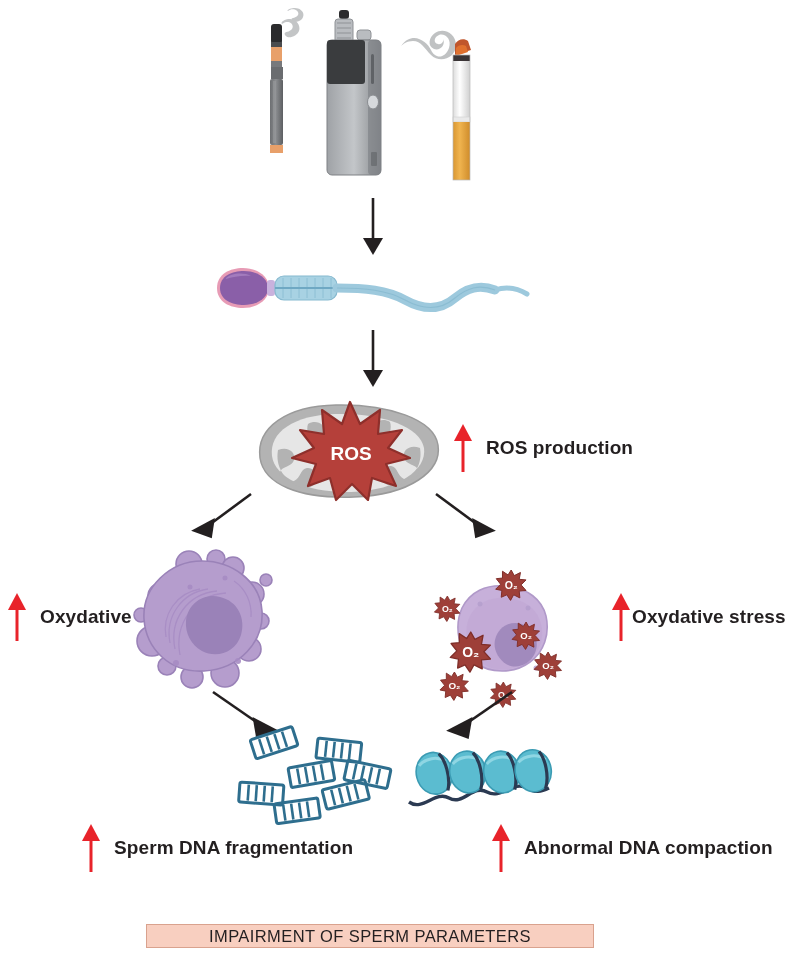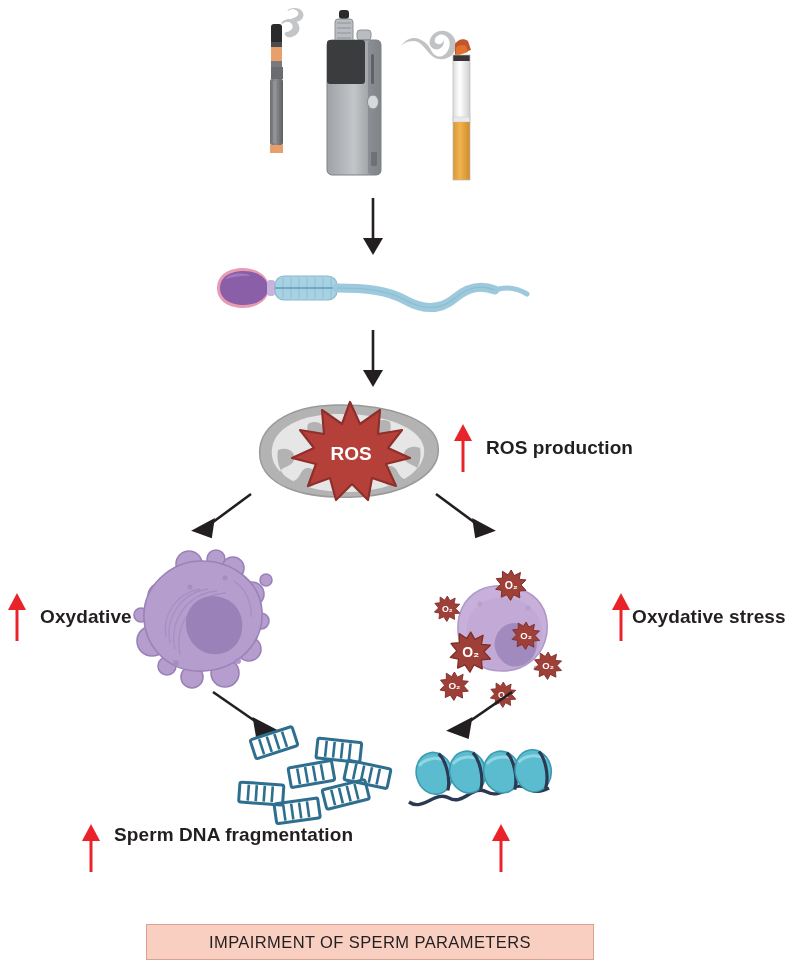--- a/index.html
+++ b/index.html
@@ -2,21 +2,21 @@
 <html><head>
 <meta charset="utf-8">
 <style>
   html,body{margin:0;padding:0;background:#ffffff;}
   body{width:787px;height:969px;position:relative;overflow:hidden;
        font-family:"Liberation Sans", sans-serif;color:#231f20;}
   .stage{position:absolute;inset:0;}
   .abs{position:absolute;}
   .lbl{font-size:19px;color:#231f20;white-space:nowrap;letter-spacing:.1px;font-weight:bold;}
   .banner{
-    position:absolute;left:146px;top:924px;width:448px;height:36px;
+    position:absolute;left:146px;top:924px;width:448px;height:24px;
     background:#f8cfc0;border:1.4px solid #d9a28e;
     display:flex;align-items:center;justify-content:center;
     font-size:16.5px;letter-spacing:.4px;color:#231f20;box-sizing:border-box;
   }
   svg{display:block;overflow:visible;}
 </style>
 </head>
 <body>
 
 <div class="stage">
@@ -340,32 +340,33 @@
         </g>
         <g transform="translate(108,6) rotate(-10)">
           <ellipse cx="17" cy="20" rx="18" ry="21" fill="#5bbcd0" stroke="#3b9bb3" stroke-width="1.6"></ellipse>
           <path d="M4 9c8-6 20-5 27 2" fill="none" stroke="#8fd6e3" stroke-width="3"></path>
           <path d="M26 2c5 8 6 26 0 38" fill="none" stroke="#2b3a52" stroke-width="3.2"></path>
         </g>
       </g>
     </svg>
   </div>
 
-  <div class="abs" style="left:80px;top:824px;display:flex;align-items:flex-start;gap:12px;">
+  <div class="abs" style="left:80px;top:824px;display:flex;align-items:center;gap:12px;">
     <svg width="22" height="48" viewBox="0 0 22 48">
       <line x1="11" y1="48" x2="11" y2="14" stroke="#e8232a" stroke-width="3"></line>
       <path d="M2 17 L20 17 L11 0 Z" fill="#e8232a"></path>
     </svg>
     <span class="lbl">Sperm DNA fragmentation</span>
   </div>
 
   <div class="abs" style="left:490px;top:824px;display:flex;align-items:center;gap:12px;">
     <svg width="22" height="48" viewBox="0 0 22 48">
       <line x1="11" y1="48" x2="11" y2="14" stroke="#e8232a" stroke-width="3"></line>
       <path d="M2 17 L20 17 L11 0 Z" fill="#e8232a"></path>
     </svg>
+    <span class="lbl">Abnormal DNA compaction</span>
   </div>
 
   <div class="banner">
     <span>IMPAIRMENT OF SPERM PARAMETERS</span>
   </div>
 
 </div>
 
 </body></html>

